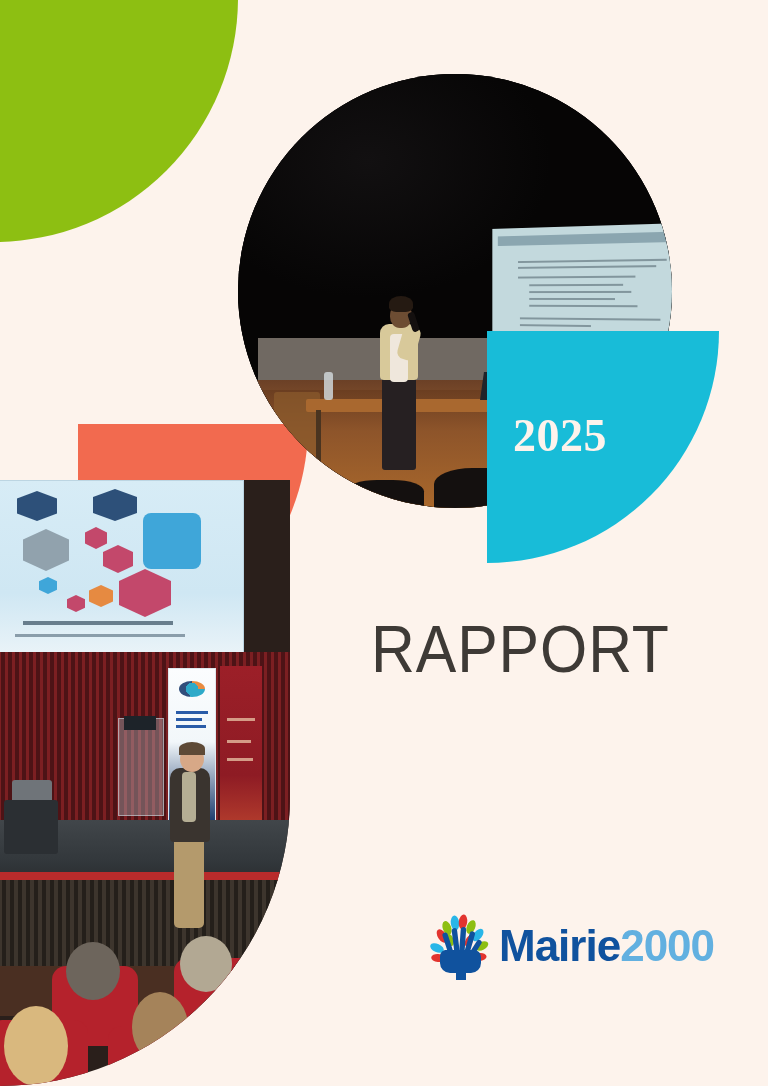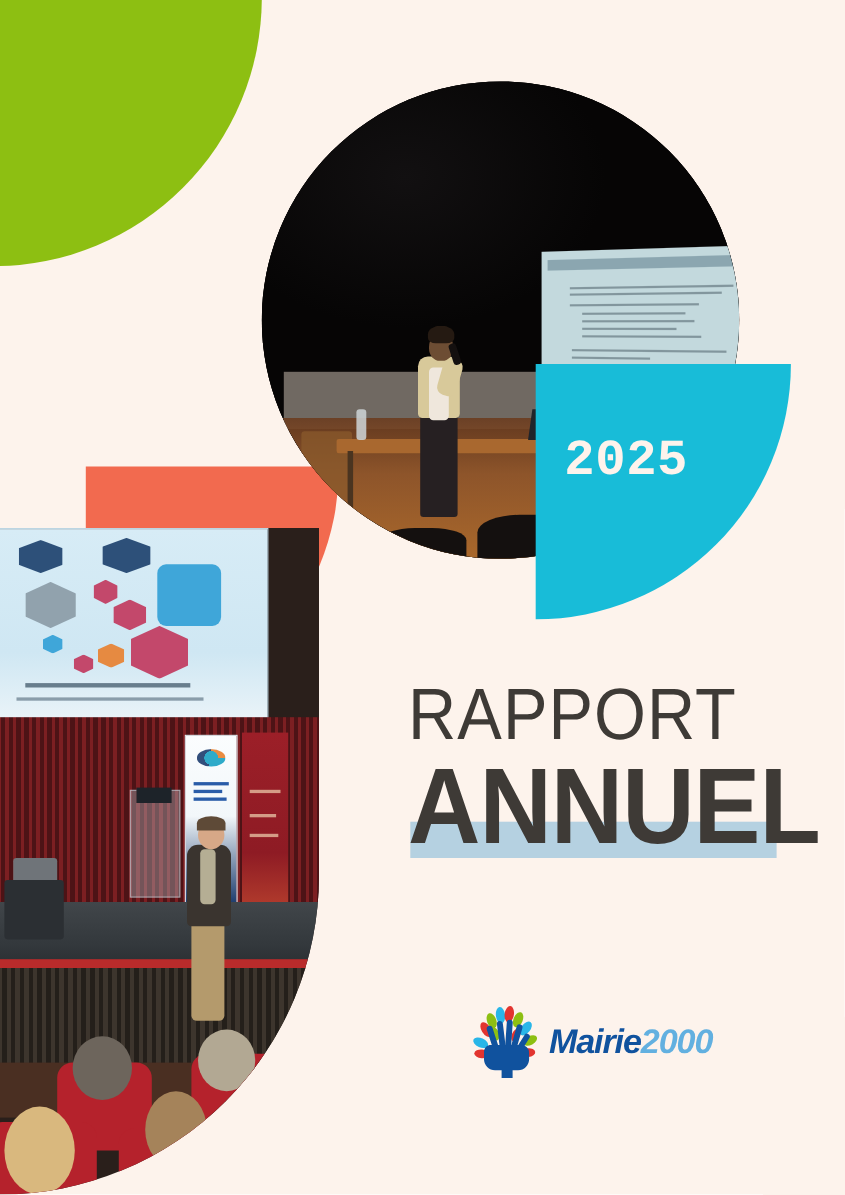--- a/index.html
+++ b/index.html
@@ -44,26 +44,26 @@
     top: 331px;
     width: 232px;
     height: 232px;
     background: #18bcd8;
     border-radius: 0 0 232px 0;
     z-index: 5;
   }
   .year-label {
     position: absolute;
     left: 26px;
-    top: 62px;
+    top: 78px;
     color: #fdf3ec;
     font-size: 46px;
     font-weight: bold;
     letter-spacing: 0.5px;
-    font-family: Liberation Mono, monospace;
+    font-family: Liberation Serif, serif;
   }
 
   
   .photo-circle {
     position: absolute;
     left: 238px;
     top: 74px;
     width: 434px;
     height: 434px;
     border-radius: 50%;
@@ -543,26 +543,25 @@
     display: flex;
     align-items: center;
     gap: 5px;
   }
   .logo-mark {
     width: 70px;
     height: 68px;
     flex: 0 0 auto;
   }
   .logo-text {
-    font-size: 31px;
+    font-size: 44px;
     font-weight: bold;
     letter-spacing: -1px;
     line-height: 1;
     white-space: nowrap;
-    font-style: italic;
   }
   .logo-mairie { color: #10529e; }
   .logo-2000 { color: #62b0e0; font-weight: 600; }
   .site-url {
     margin-top: 17px;
     text-align: center;
     font-size: 22px;
     color: #55707f;
     letter-spacing: .3px;
   }
@@ -671,24 +670,20 @@
     <div class="pl-seat" style="left:110px; top:546px; width:110px; height:96px;"></div>
 
     <div class="pl-person-head" style="left:68px; top:462px; width:54px; height:58px; background:#6d655c;"></div>
     <div class="pl-person-head" style="left:182px; top:456px; width:52px; height:56px; background:#b2a893;"></div>
     <div class="pl-person-head" style="left:134px; top:512px; width:56px; height:70px; background:#a5835a;"></div>
     <div class="pl-person-head" style="left:6px; top:526px; width:64px; height:80px; background:#d9b87e;"></div>
   </div>
 
   <div class="title-wrap">
     <div class="title-rapport">RAPPORT</div>
-    <div class="annuel-row">
-      <div class="title-hl"></div>
-      <div class="title-annuel">ANNUEL</div>
-    </div>
   </div>
 
   <div class="logo-block">
     <div class="logo-row">
       <svg class="logo-mark" viewBox="0 0 70 68">
         <g transform="translate(35,40)">
           <ellipse cx="-17" cy="-16" rx="4.2" ry="7.5" fill="#e2342f" transform="rotate(-32 -17 -16)"></ellipse>
           <ellipse cx="-22" cy="-4" rx="4.2" ry="7.2" fill="#29b6e8" transform="rotate(-66 -22 -4)"></ellipse>
           <ellipse cx="-21" cy="6" rx="4.0" ry="6.8" fill="#e2342f" transform="rotate(-86 -21 6)"></ellipse>
           <ellipse cx="-12" cy="-24" rx="4.2" ry="7.2" fill="#8dbf12" transform="rotate(-20 -12 -24)"></ellipse>

